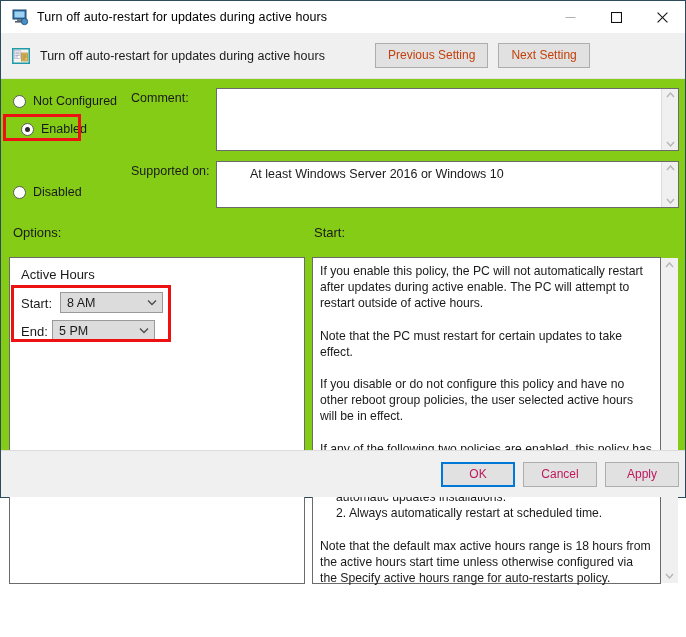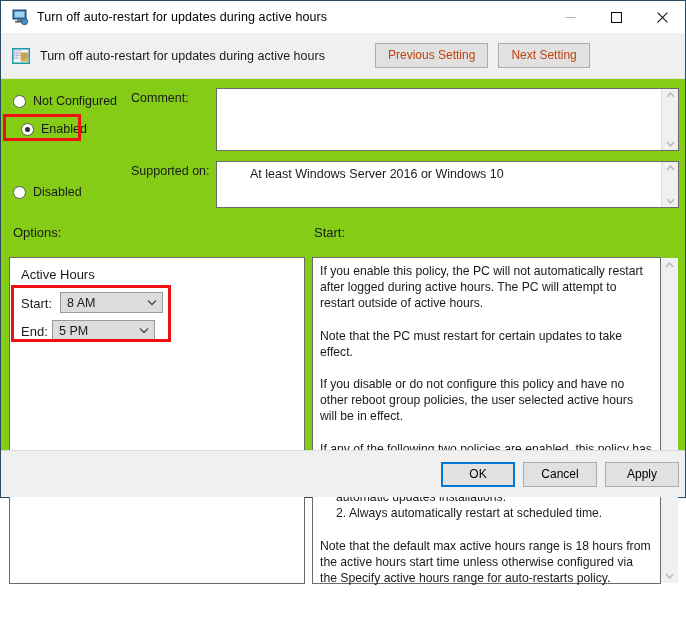--- a/index.html
+++ b/index.html
@@ -245,21 +245,21 @@
     position: relative;
   }
   .fbtn {
     position: absolute;
     top: 11px;
     height: 25px;
     width: 74px;
     background: #e1e1e1;
     border: 1px solid #adadad;
     font-size: 12px;
-    color: #000000;
+    color: #be185d;
     line-height: 23px;
     text-align: center;
     cursor: default;
   }
   .fbtn.focus {
     border: 2px solid #0078d7;
     line-height: 21px;
   }
 </style>
 </head>
@@ -386,21 +386,21 @@
           <svg width="10" height="7" viewBox="0 0 10 7">
               <polyline points="1,1.5 5,5.5 9,1.5" fill="none" stroke="#4a4a4a" stroke-width="1.3"></polyline>
             </svg>
         </span>
       </div>
     </div>
     <div class="annot" style="left:10px; top:206px; width:160px; height:57px;"></div>
 
     <div class="panel" style="left:311px; top:178px; width:349px; height:327px;">
       <div class="help-body">
-        <p>If you enable this policy, the PC will not automatically restart after logged during active hours. The PC will attempt to restart outside of active hours.</p>
+        <p>If you enable this policy, the PC will not automatically restart after updates during active enable. The PC will attempt to restart outside of active hours.</p>
         <p>Note that the PC must restart for certain updates to take effect.</p>
         <p>If you disable or do not configure this policy and have no other reboot group policies, the user selected active hours will be in effect.</p>
         <p style="margin-bottom:0;">If any of the following two policies are enabled, this policy has no effect:</p>
         <p style="margin-bottom:0;">
             <span class="ind">1. No auto-restart with logged on users for scheduled automatic updates installations.</span>
           </p>
         <p>
             <span class="ind">2. Always automatically restart at scheduled time.</span>
           </p>
         <p>Note that the default max active hours range is 18 hours from the active hours start time unless otherwise configured via the Specify active hours range for auto-restarts policy.</p>

